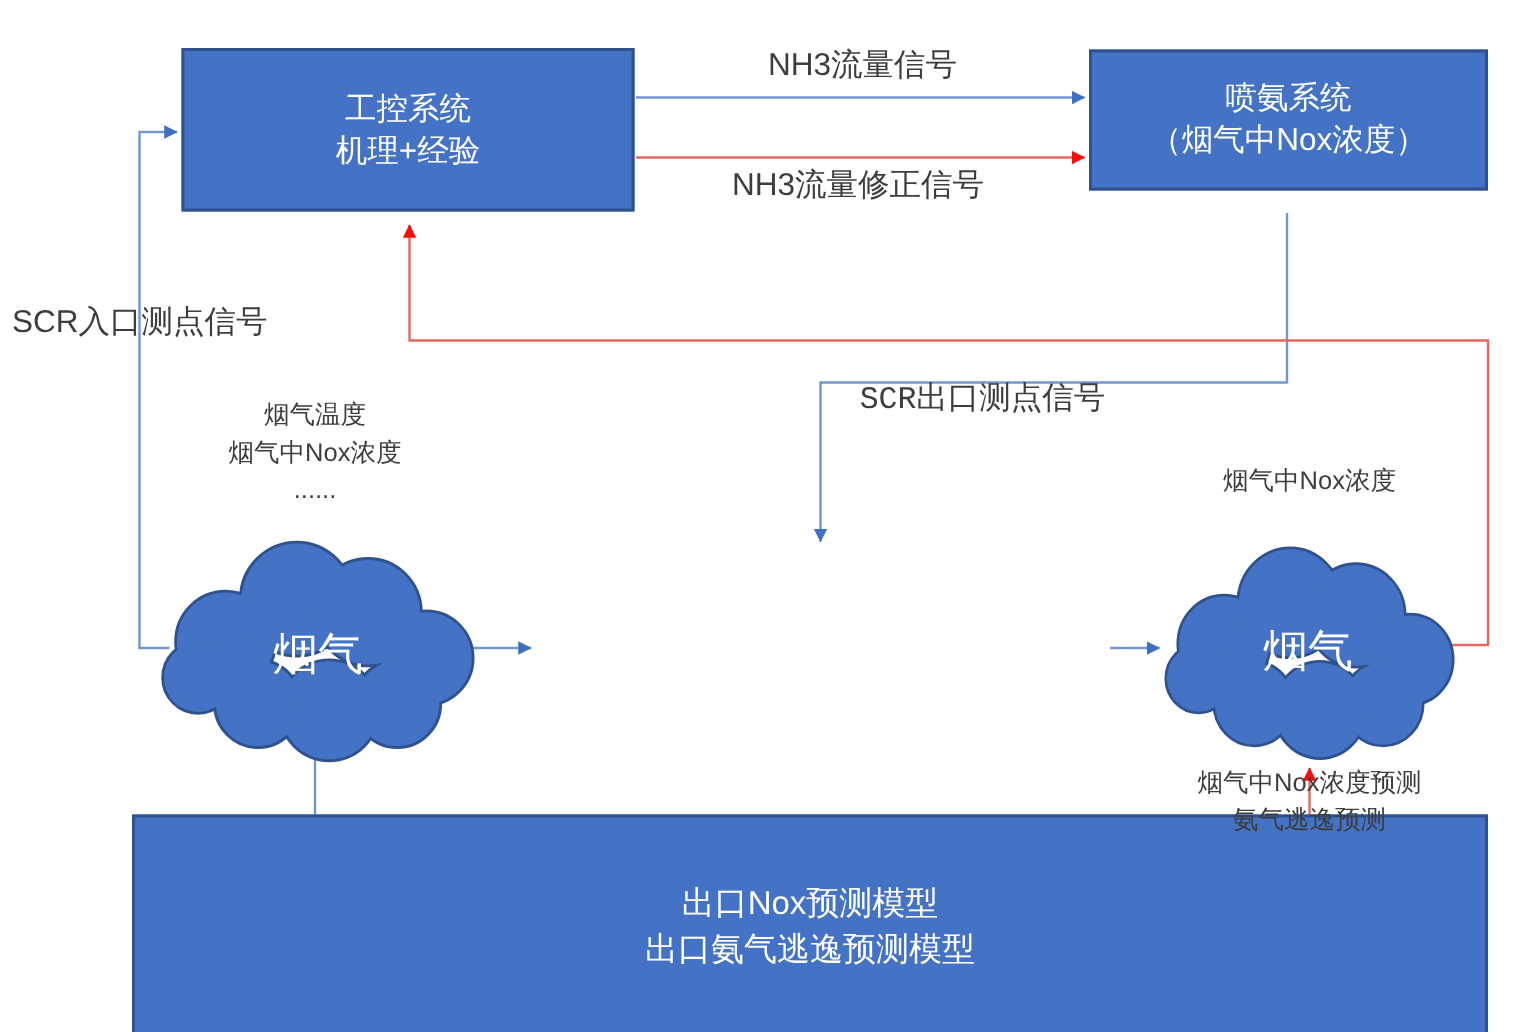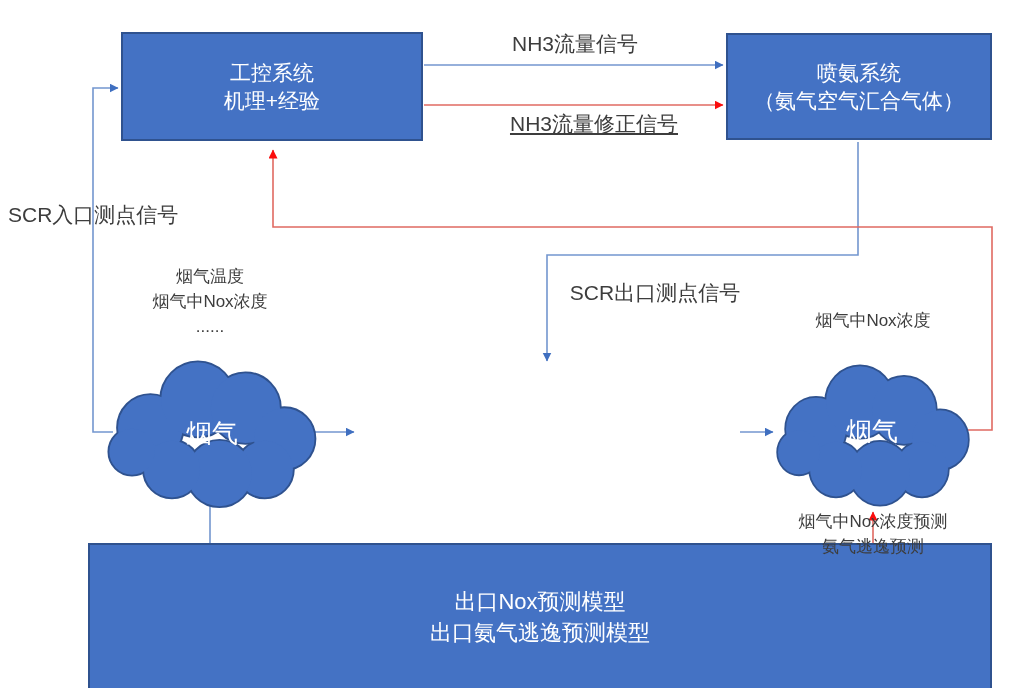--- a/index.html
+++ b/index.html
@@ -15,21 +15,21 @@
   .cloud-stroke circle{fill:var(--box-fill);stroke:var(--box-border);stroke-width:3.4;}
   .cloud-fill circle{fill:var(--box-fill);}
   .node{
     position:absolute;display:flex;flex-direction:column;align-items:center;justify-content:center;
     background:var(--box-fill);border:2px solid var(--box-border);box-sizing:border-box;
     color:#ffffff;text-align:center;font-weight:500;
   }
   .node .ln{display:block;font-size:21px;line-height:28px;}
   .node.big .ln{font-size:22px;line-height:31px;}
   .cloud-label{
-    position:absolute;color:#ffffff;text-align:center;font-size:26px;font-weight:400;
+    position:absolute;color:#ffffff;text-align:center;font-size:30px;font-weight:400;
   }
   .edge-label{
     position:absolute;color:#3d3d3d;font-size:21px;line-height:22px;white-space:nowrap;
   }
   .edge-label.center{text-align:center;}
   .anno{
     position:absolute;color:#3d3d3d;font-size:17px;text-align:center;
   }
   .anno .ln{display:block;line-height:25px;}
 </style>
@@ -90,38 +90,38 @@
 
     <use href="#cloud-shape" transform="translate(105,358) scale(1.08,1.09)"></use>
     <use href="#cloud-shape" transform="translate(774,362) scale(1.0,1.05)"></use>
   </svg>
 
   <div class="node" style="left:121px;top:32px;width:302px;height:109px;">
     <span class="ln">工控系统</span>
     <span class="ln">机理+经验</span>
   </div>
 
-  <div class="node" style="left:726px;top:33px;width:266px;height:107px;">
+  <div class="node" style="left:726px;top:33px;width:266px;height:94px;">
     <span class="ln">喷氨系统</span>
-    <span class="ln">（氨气空气汇合气体）</span>
+    <span class="ln">（烟气中Nox浓度）</span>
   </div>
 
 
   <div class="node big" style="left:88px;top:543px;width:904px;height:147px;">
     <span class="ln">出口Nox预测模型</span>
     <span class="ln">出口氨气逃逸预测模型</span>
   </div>
 
   <div class="cloud-label" style="left:112px;top:416px;width:200px;">烟气</div>
   <div class="cloud-label" style="left:772px;top:414px;width:200px;">烟气</div>
 
   <div class="edge-label center" style="left:425px;top:33px;width:300px;">NH3流量信号</div>
-  <div class="edge-label center" style="left:444px;top:113px;width:300px;text-decoration:underline;">NH3流量修正信号</div>
+  <div class="edge-label center" style="left:422px;top:113px;width:300px;">NH3流量修正信号</div>
   <div class="edge-label" style="left:8px;top:204px;">SCR入口测点信号</div>
-  <div class="edge-label center" style="left:545px;top:282px;width:220px;">SCR出口测点信号</div>
+  <div class="edge-label center" style="left:545px;top:257px;width:220px;font-family:Liberation Mono, monospace;">SCR出口测点信号</div>
 
   <div class="anno" style="left:100px;top:264px;width:220px;">
     <span class="ln">烟气温度</span>
     <span class="ln">烟气中Nox浓度</span>
     <span class="ln">......</span>
   </div>
 
   <div class="anno" style="left:763px;top:308px;width:220px;">
     <span class="ln">烟气中Nox浓度</span>
   </div>

